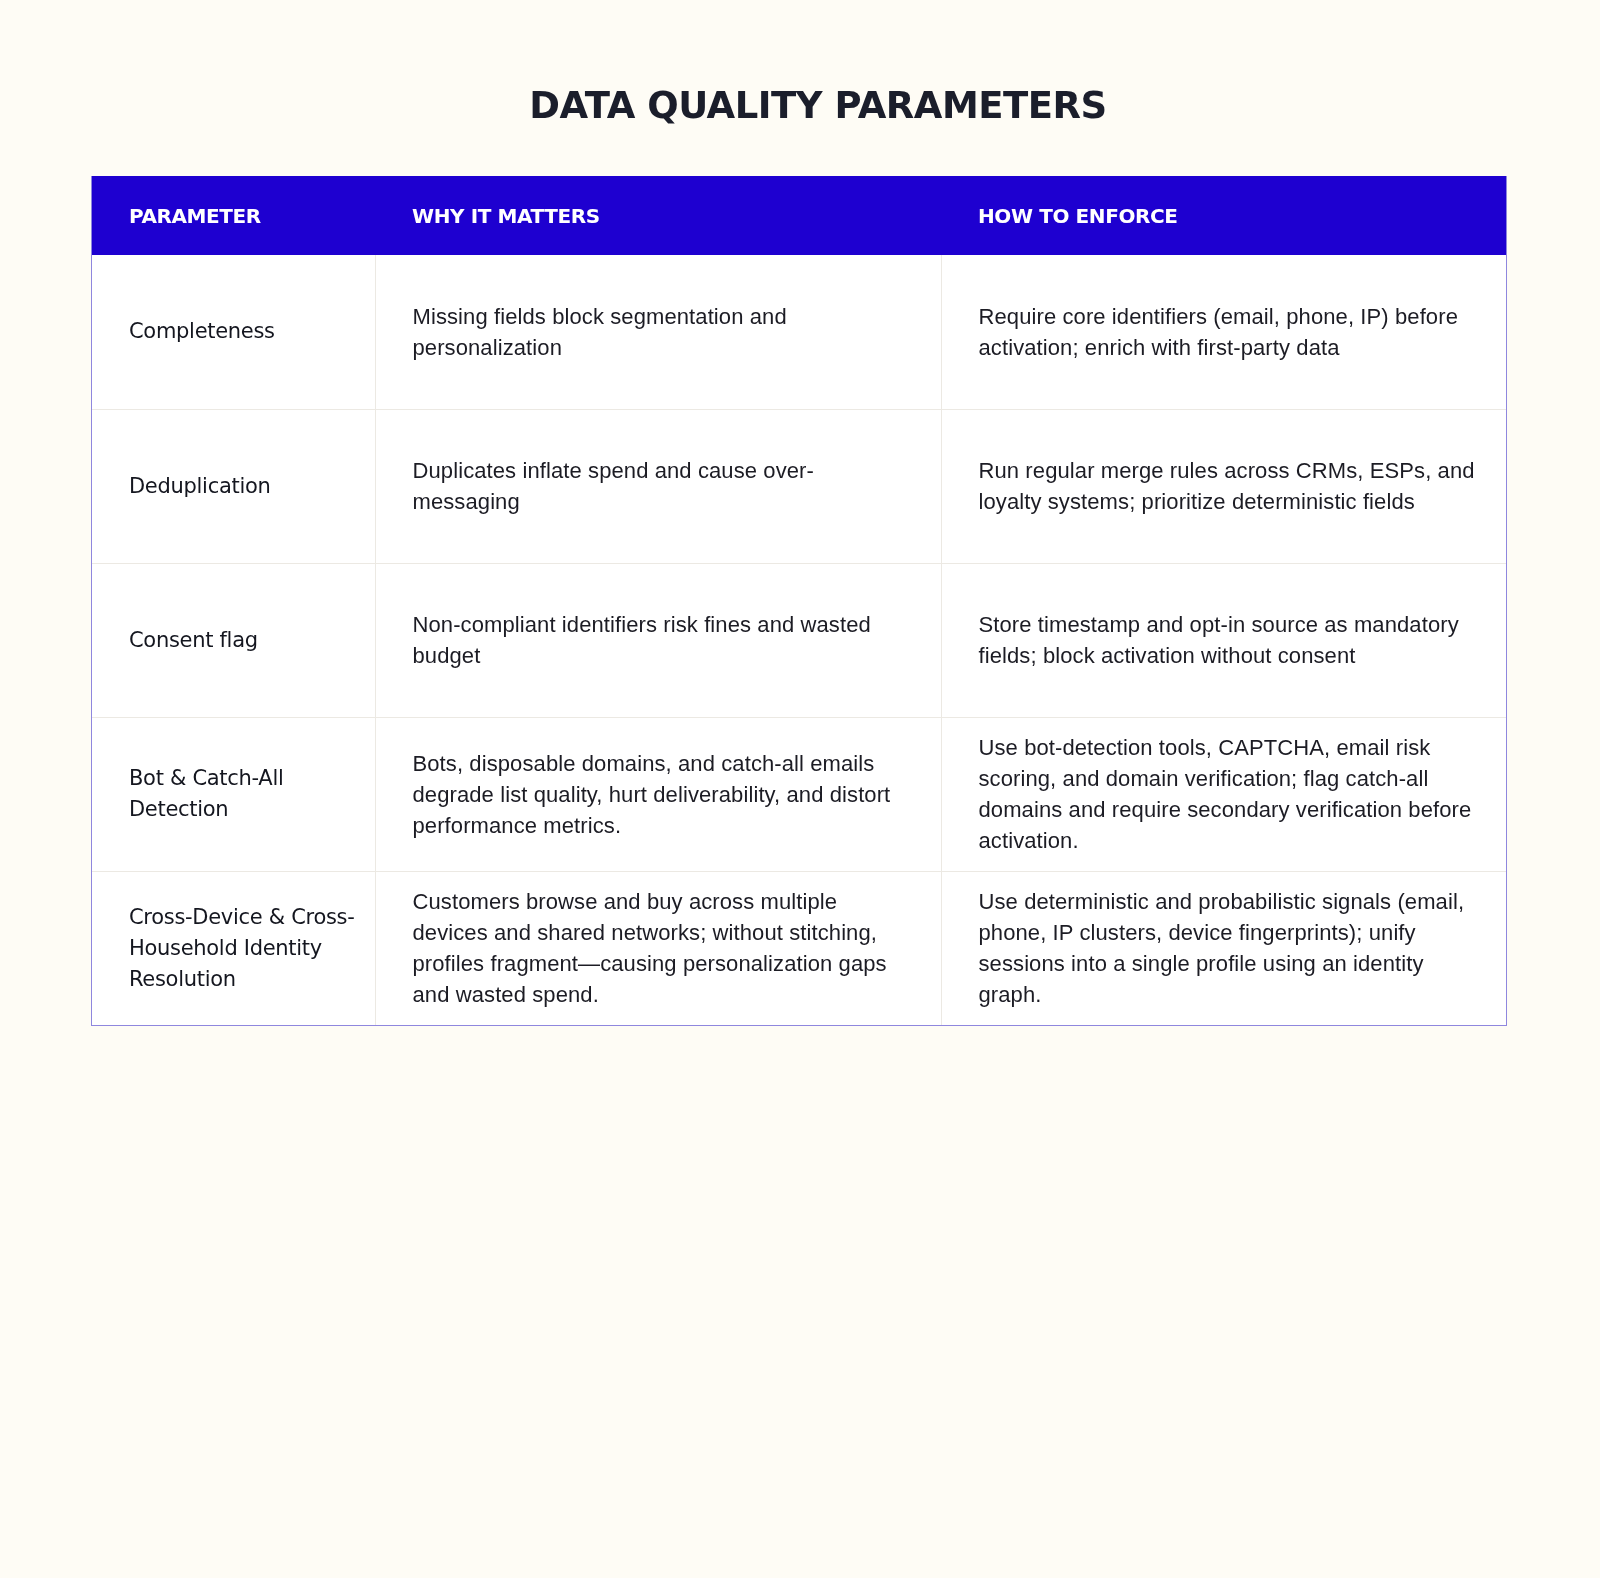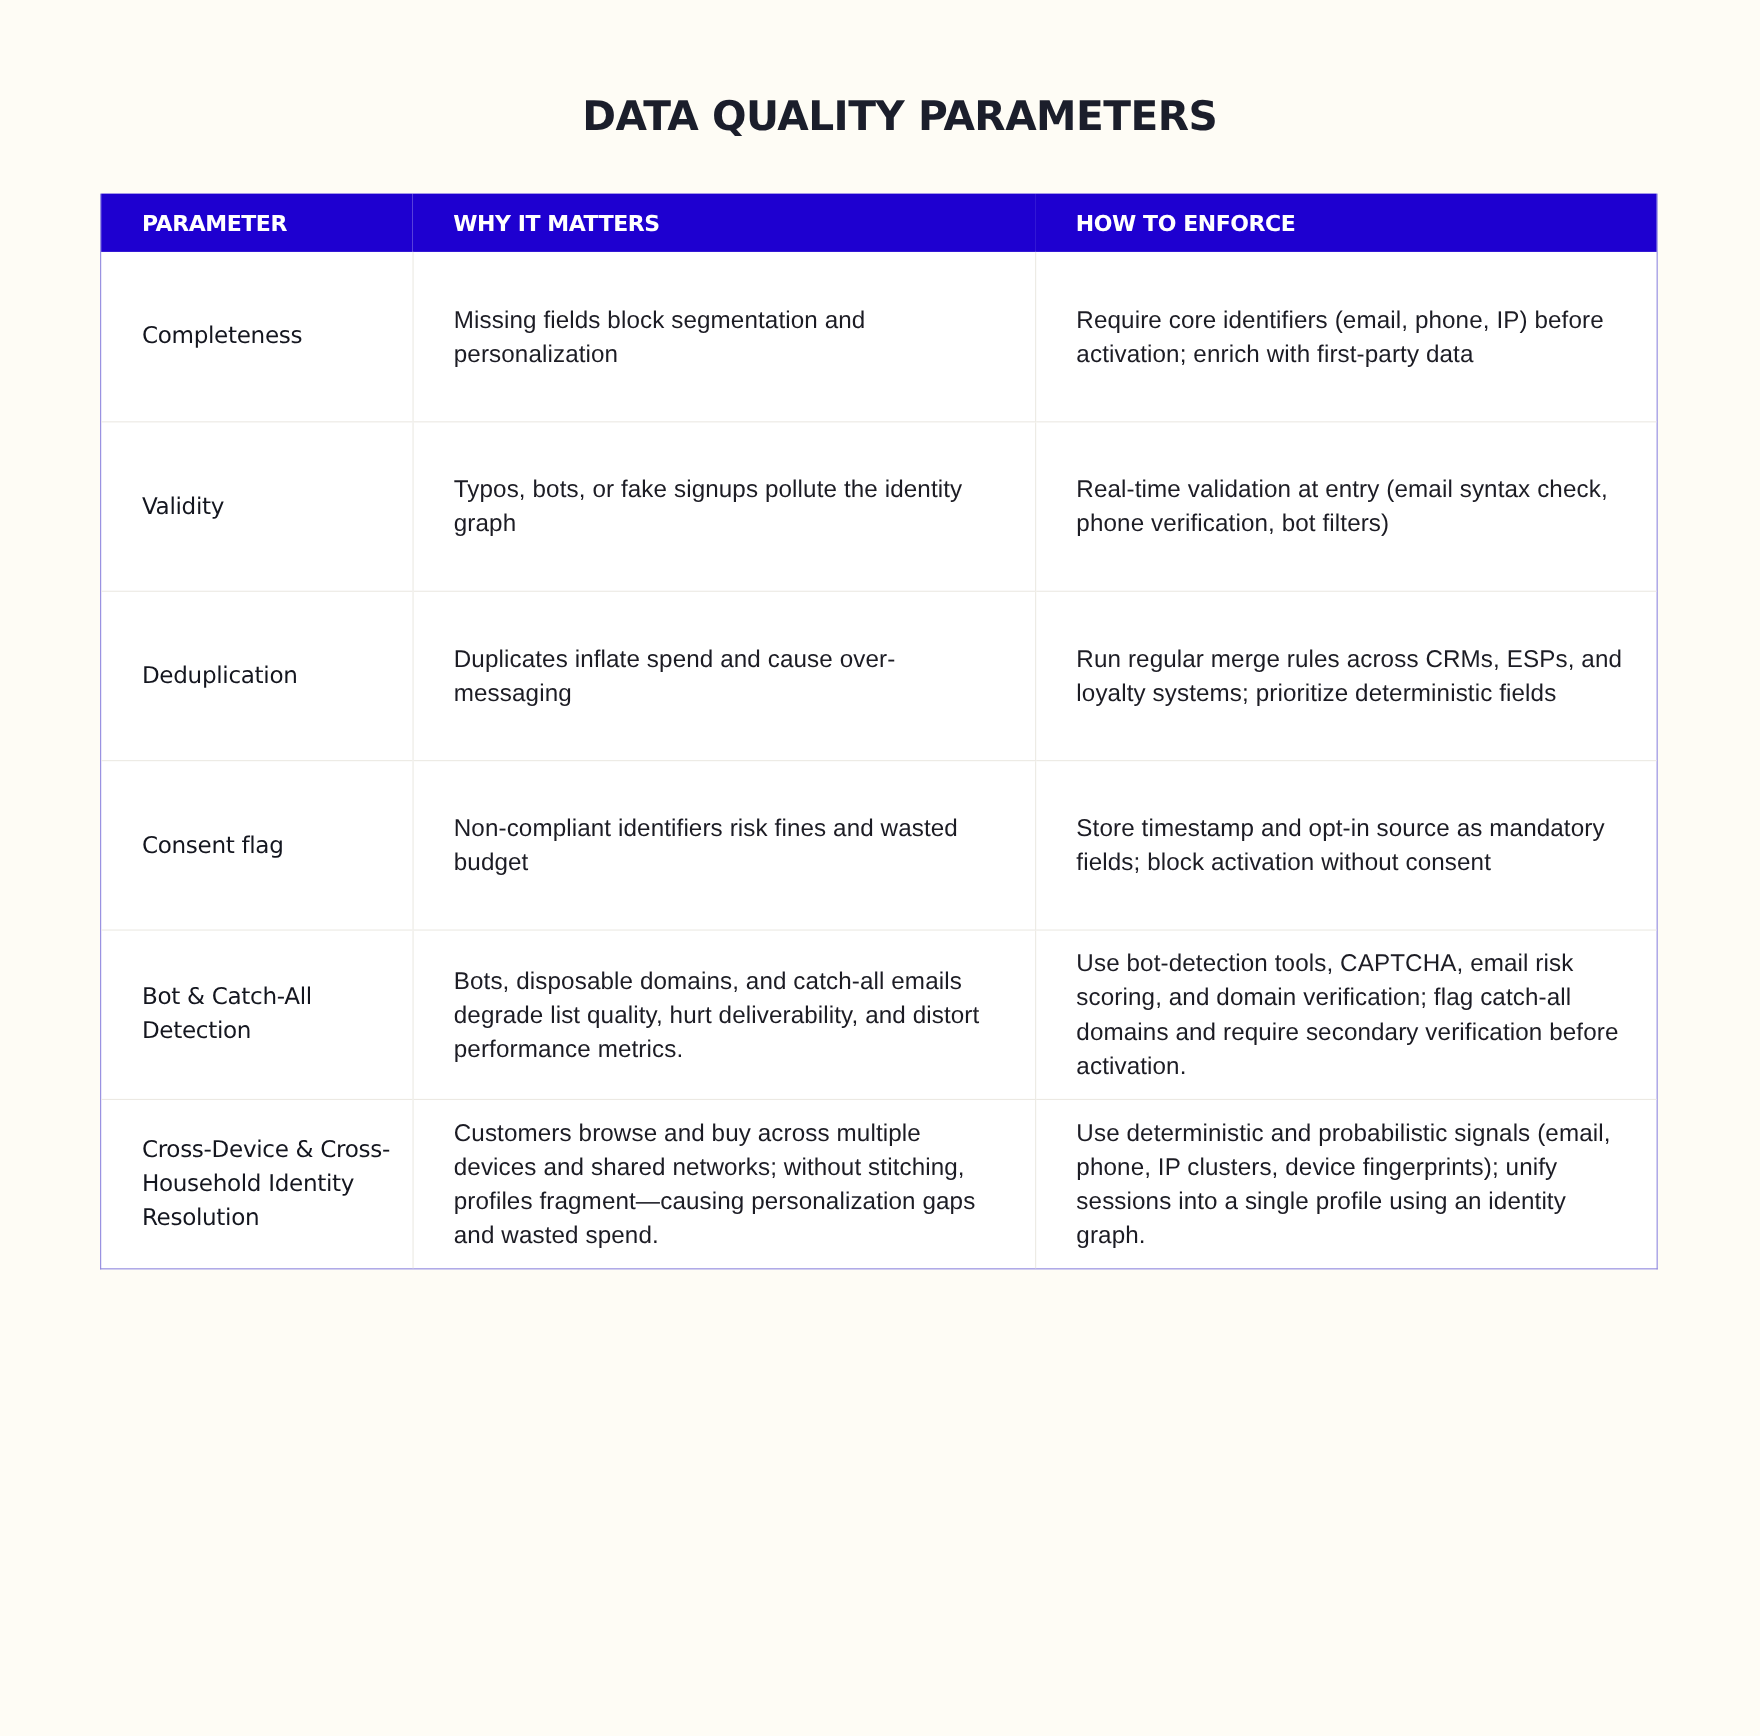--- a/index.html
+++ b/index.html
@@ -35,21 +35,21 @@
       background: #ffffff;
       box-sizing: border-box;
     }
     table {
       width: 100%;
       border-collapse: collapse;
       table-layout: fixed;
     }
     thead tr {
       background: #1E00D0;
-      height: 53px;
+      height: 79px;
     }
     th {
       text-align: left;
       color: #ffffff;
       font-family: "DejaVu Sans", sans-serif;
       font-weight: bold;
       font-size: 20px;
       letter-spacing: -0.4px;
       padding: 0 0 0 37px;
       vertical-align: middle;
@@ -104,25 +104,20 @@
         <th>HOW TO ENFORCE</th>
       </tr>
     </thead>
     <tbody>
       <tr>
         <td class="param">Completeness</td>
         <td class="why">Missing fields block segmentation and personalization</td>
         <td class="how">Require core identifiers (email, phone, IP) before activation; enrich with first-party data</td>
       </tr>
       <tr>
-        <td class="param">Validity</td>
-        <td class="why">Typos, bots, or fake signups pollute the identity graph</td>
-        <td class="how">Real-time validation at entry (email syntax check, phone verification, bot filters)</td>
-      </tr>
-      <tr>
         <td class="param">Deduplication</td>
         <td class="why">Duplicates inflate spend and cause over-messaging</td>
         <td class="how">Run regular merge rules across CRMs, ESPs, and loyalty systems; prioritize deterministic fields</td>
       </tr>
       <tr>
         <td class="param">Consent flag</td>
         <td class="why">Non-compliant identifiers risk fines and wasted budget</td>
         <td class="how">Store timestamp and opt-in source as mandatory fields; block activation without consent</td>
       </tr>
       <tr>

